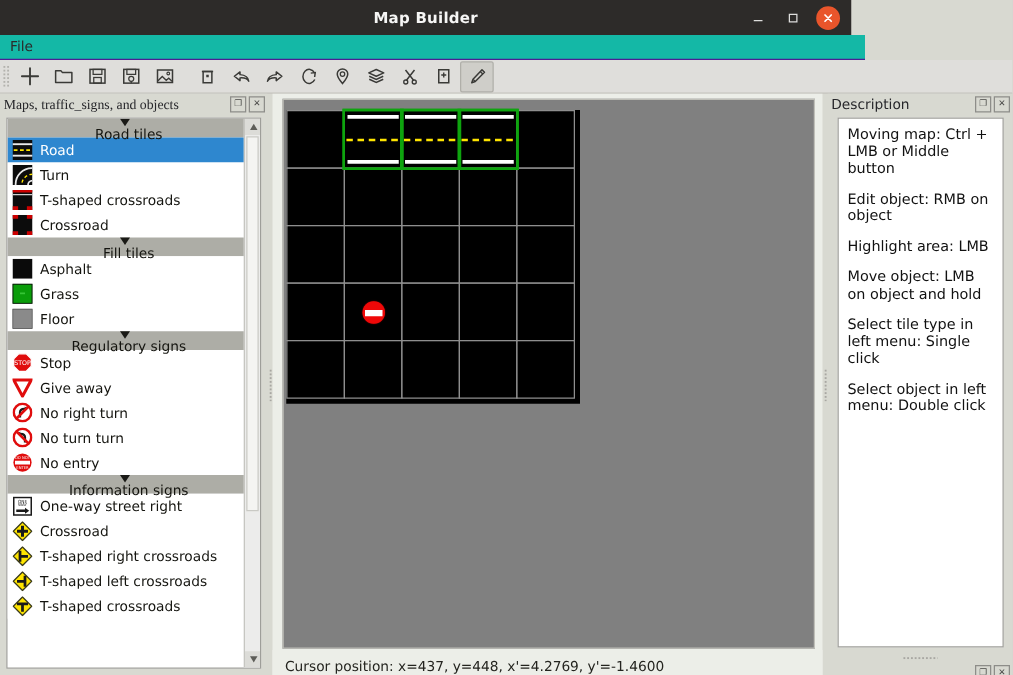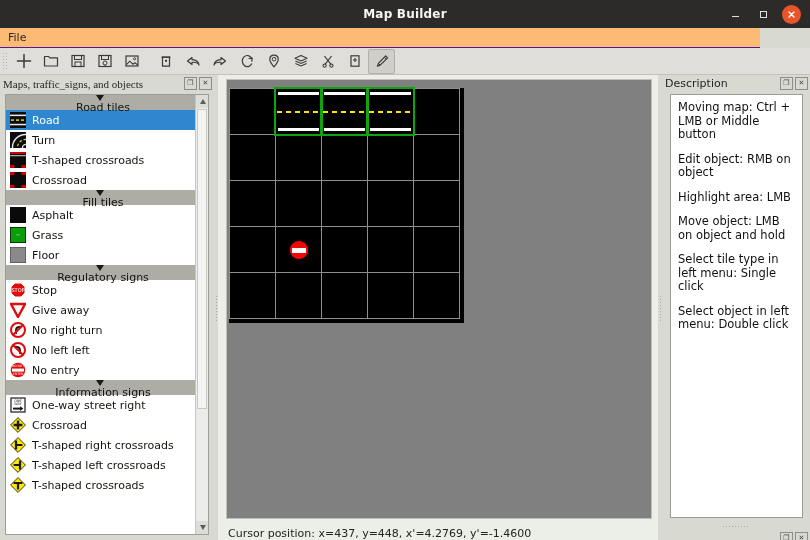--- a/index.html
+++ b/index.html
@@ -16,21 +16,21 @@
     font-size: 11px;
     color: #1d1d1d;
     background: #d8d9d1;
     -webkit-font-smoothing: antialiased;
   }
 
   
   .titlebar {
     position: absolute;
     left: 0; top: 0;
-    width: 810px; height: 28px;
+    width: 681px; height: 28px;
     background: #2d2b29;
     display: flex;
     align-items: center;
     justify-content: center;
   }
   .titlebar .title {
     color: #f6f6f5;
     font-size: 12px;
     font-weight: bold;
     letter-spacing: .2px;
@@ -58,22 +58,22 @@
     color: #fff;
     font-size: 11px;
     font-weight: bold;
     margin-right: 5px;
   }
 
   
   .menubar {
     position: absolute;
     left: 0; top: 28px;
-    width: 760px; height: 19px;
-    background: #fdba74;
+    width: 692px; height: 19px;
+    background: #14b8a6;
     border-bottom: 4px solid #4c1d95;
     display: flex;
     align-items: center;
   }
   .menubar .menu-item {
     padding: 0 8px;
     font-size: 11px;
     color: #2b2b2b;
     line-height: 19px;
   }
@@ -589,21 +589,21 @@
             </svg>
             <span class="lbl">No right turn</span>
           </div>
           <div class="tree-item">
             <svg class="ic" viewBox="0 0 16 16">
               <circle cx="8" cy="8" r="7" fill="#fff" stroke="#e00d0d" stroke-width="2"></circle>
               <path d="M10 12 L10 8 C10 6 8.5 5 6.5 5 L5 5" stroke="#1a1a1a" stroke-width="1.8" fill="none"></path>
               <path d="M6.2 3.2 L4.2 5 L6.2 6.8" fill="#1a1a1a"></path>
               <path d="M3 3 L13 13" stroke="#e00d0d" stroke-width="2"></path>
             </svg>
-            <span class="lbl">No left left</span>
+            <span class="lbl">No turn turn</span>
           </div>
           <div class="tree-item">
             <svg class="ic" viewBox="0 0 16 16">
               <circle cx="8" cy="8" r="7.3" fill="#e00d0d"></circle>
               <rect x="2" y="6.6" width="12" height="3" fill="#fff"></rect>
               <text x="8" y="5.4" font-size="3" fill="#fff" text-anchor="middle" font-family="DejaVu Sans">DO NOT</text>
               <text x="8" y="13.4" font-size="3" fill="#fff" text-anchor="middle" font-family="DejaVu Sans">ENTER</text>
             </svg>
             <span class="lbl">No entry</span>
           </div>

